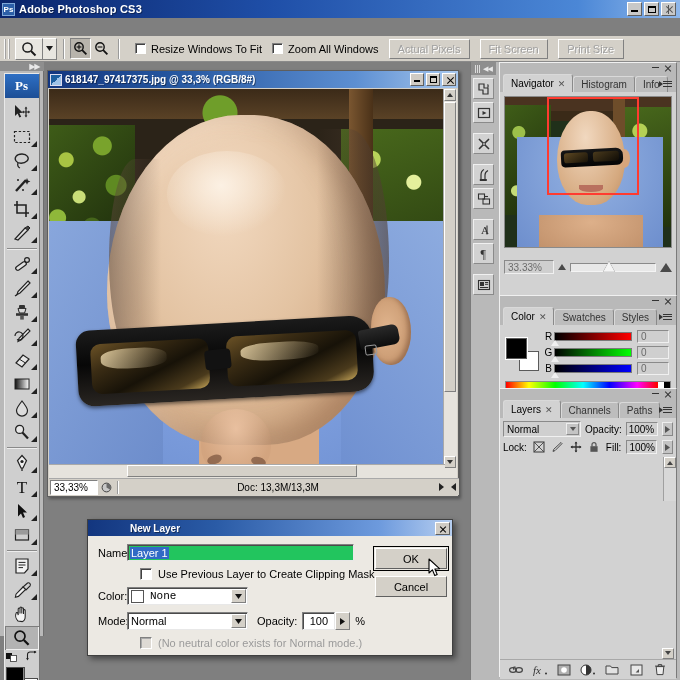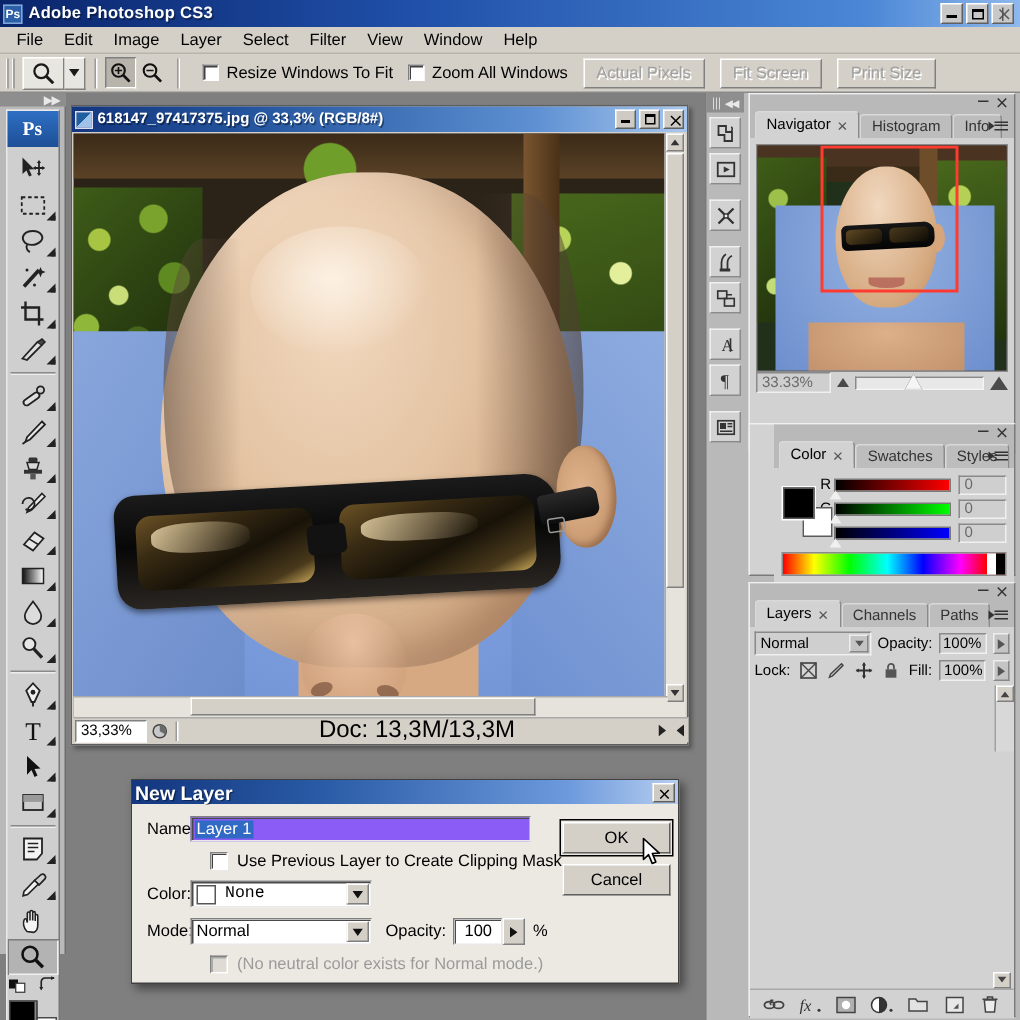--- a/index.html
+++ b/index.html
@@ -320,21 +320,21 @@
     background:#d4d0c8; display:flex; align-items:center; font-size:10px;
     border-top:1px solid #a9a9a9;
   }
   .ds-zoom {
     width:48px; height:15px; margin-left:1px; background:#fff;
     border:1px solid #808080; border-right-color:#fff; border-bottom-color:#fff;
     display:flex; align-items:center; padding-left:3px; font-size:10px;
   }
   .ds-pie { width:16px; display:flex; align-items:center; justify-content:center; }
   .ds-sep { width:1px; height:13px; background:#9a9a9a; box-shadow:1px 0 0 #fff; margin:0 3px; }
-  .ds-doc { flex:1; text-align:center; font-size:16px; }
+  .ds-doc { flex:1; text-align:center; font-size:10px; }
   .ds-arrow { width:12px; display:flex; align-items:center; justify-content:center; cursor:pointer; }
 
   
   .icondock {
     position:absolute; left:470px; top:62px; width:26px; height:618px;
     background:#b9b9b9; border-left:1px solid #7a7a7a;
     display:flex; flex-direction:column; align-items:center;
   }
   .id-head { width:26px; height:13px; background:#8e8e8e;
     display:flex; align-items:center; justify-content:center; gap:2px; }
@@ -408,21 +408,21 @@
   .nv-gl:before{content:"";position:absolute;left:3px;top:3px;width:24px;height:10px;
     background:linear-gradient(150deg,#5e4822,#171208);border-radius:3px;}
   .nv-gl:after{content:"";position:absolute;left:32px;top:3px;width:26px;height:10px;
     background:linear-gradient(150deg,#4a3a1c,#0f0c06);border-radius:3px;}
   .nv-mouth{position:absolute;left:74px;top:88px;width:24px;height:7px;
     background:#b9705e;border-radius:0 0 50% 50%;}
   .nv-viewbox {
     position:absolute; left:42px; top:0px; width:92px; height:98px;
     border:2px solid #ff3b30; box-sizing:border-box; cursor:move;
   }
-  .nav-foot { display:flex; align-items:center; margin-top:0; gap:4px; }
+  .nav-foot { display:flex; align-items:center; margin-top:12px; gap:4px; }
   .nav-zoom {
     width:50px; height:14px; background:#cfcfcf; color:#6a6a6a; font-size:10px;
     border:1px solid #8a8a8a; border-right-color:#f0f0f0; border-bottom-color:#f0f0f0;
     display:flex; align-items:center; padding-left:3px;
   }
   .nav-slider { flex:1; display:flex; align-items:center; gap:4px; }
   .nz-small { width:0;height:0;border-left:4px solid transparent;border-right:4px solid transparent;
     border-bottom:6px solid #4a4a4a; cursor:pointer;}
   .nz-big { width:0;height:0;border-left:6px solid transparent;border-right:6px solid transparent;
     border-bottom:9px solid #4a4a4a; cursor:pointer;}
@@ -516,34 +516,34 @@
   .dialog {
     position:absolute; left:87px; top:519px; width:366px; height:137px;
     background:#ece9e3;
     border:1px solid #404040;
     box-shadow: 3px 3px 6px rgba(0,0,0,.45);
   }
   .dlg-title {
     height:16px; background:linear-gradient(to right,#13367f 0%,#2a5ba6 35%,#6d9add 80%,#b6cef0 100%);
     display:flex; align-items:center; padding:0 2px;
   }
-  .dlg-title-text { flex:1; color:#fff; font-size:13px; font-weight:bold;
-    text-shadow:1px 1px 0 rgba(0,0,0,.4); }
+  .dlg-title-text { flex:1; color:#fff; font-size:10px; font-weight:bold;
+    text-shadow:1px 1px 0 rgba(0,0,0,.4);margin-left:40px; }
   .dlg-x {
     width:15px; height:13px; background:#cfcbc4;
     border:1px solid #fff; border-right-color:#606060; border-bottom-color:#606060;
     position:relative; cursor:pointer;
   }
   .dlg-x:before,.dlg-x:after{content:"";position:absolute;left:3px;top:6px;width:8px;height:1px;background:#000;}
   .dlg-x:before{transform:rotate(45deg);} .dlg-x:after{transform:rotate(-45deg);}
   .dlg-body { position:relative; padding:8px 0 0 0; height:121px; }
   .dlg-row { display:flex; align-items:center; margin-bottom:7px; padding-left:10px; }
   .dlg-lbl { width:29px; font-size:11px; }
   .txtfield {
-    height:17px; background:#8b5cf6; border:1px solid #808080;
+    height:17px; background:#22c55e; border:1px solid #808080;
     border-right-color:#e8e8e8; border-bottom-color:#e8e8e8;
     box-shadow: inset 1px 1px 0 #4a4a4a;
     display:flex; align-items:center; padding-left:2px; font-size:11px;
   }
   .sel-text { background:#316ac5; color:#fff; padding:0 1px; }
   .dlg-cb-row { display:flex; align-items:center; padding-left:52px; margin-bottom:7px; cursor:pointer; }
   .dcb {
     width:12px; height:12px; background:#fff; margin-right:6px;
     border:1px solid #808080; border-right-color:#fff; border-bottom-color:#fff;
     box-shadow: inset 1px 1px 0 #404040;
@@ -601,31 +601,20 @@
         </div>
       <div class="win-btn wb-max">
           <i></i>
         </div>
       <div class="win-btn wb-close">
           <i></i>
         </div>
     </div>
   </div>
 
-  <div class="menubar">
-    <div class="menuitem">File</div>
-    <div class="menuitem">Edit</div>
-    <div class="menuitem">Image</div>
-    <div class="menuitem">Layer</div>
-    <div class="menuitem">Select</div>
-    <div class="menuitem">Filter</div>
-    <div class="menuitem">View</div>
-    <div class="menuitem">Window</div>
-    <div class="menuitem">Help</div>
-  </div>
 
   <div class="optionsbar">
     <div class="grip"></div>
     <div class="opt-toolbtn">
       <svg width="16" height="16" viewBox="0 0 16 16">
           <circle cx="6.5" cy="6.5" r="4.6" fill="none" stroke="#1a1a1a" stroke-width="1.5"></circle>
           <line x1="10" y1="10" x2="14.5" y2="14.5" stroke="#1a1a1a" stroke-width="2"></line>
         </svg>
     </div>
     <div class="opt-dropbtn">
@@ -1057,21 +1046,21 @@
             <span class="nz-small"></span>
             <div class="nz-track">
               <span class="nz-knob"></span>
             </div>
             <span class="nz-big"></span>
           </div>
         </div>
       </div>
     </div>
 
-    <div class="panel" style="top:220px; height:102px;padding-left:16px;">
+    <div class="panel" style="top:233px; height:102px;">
       <div class="panel-topbar">
         <div class="ptb-min"></div>
         <div class="ptb-close"></div>
       </div>
       <div class="tabrow">
         <div class="tab active">
           <span>Color</span>
           <span class="tabx">✕</span>
         </div>
         <div class="tab">

